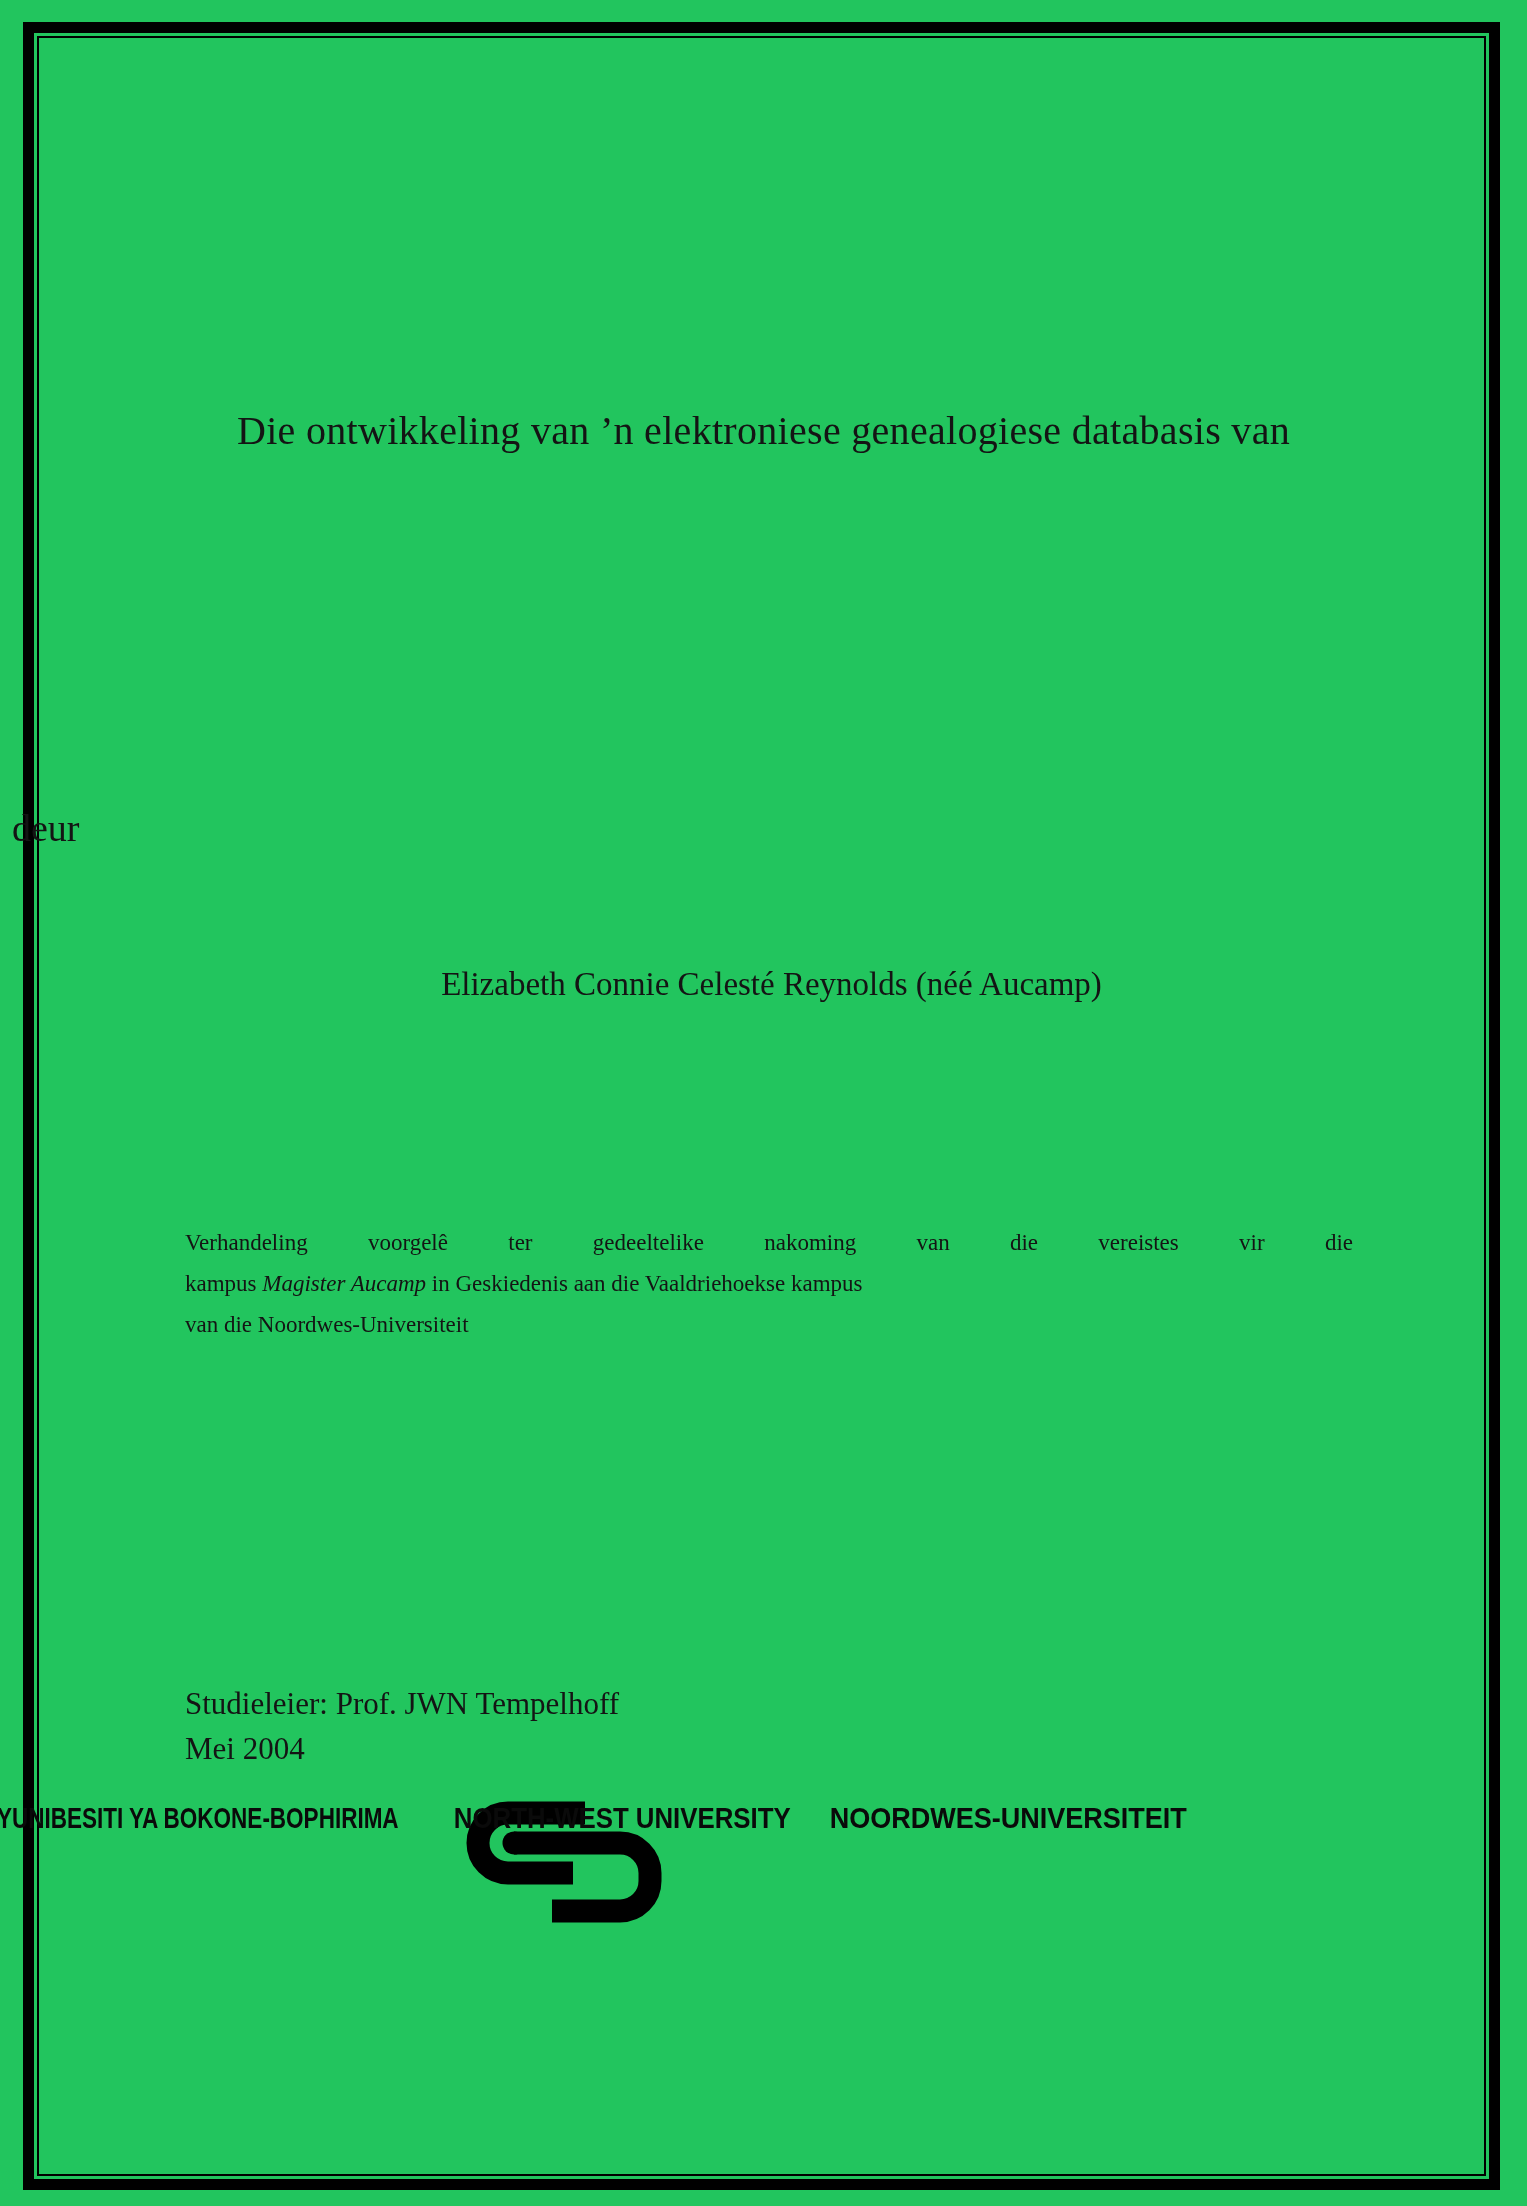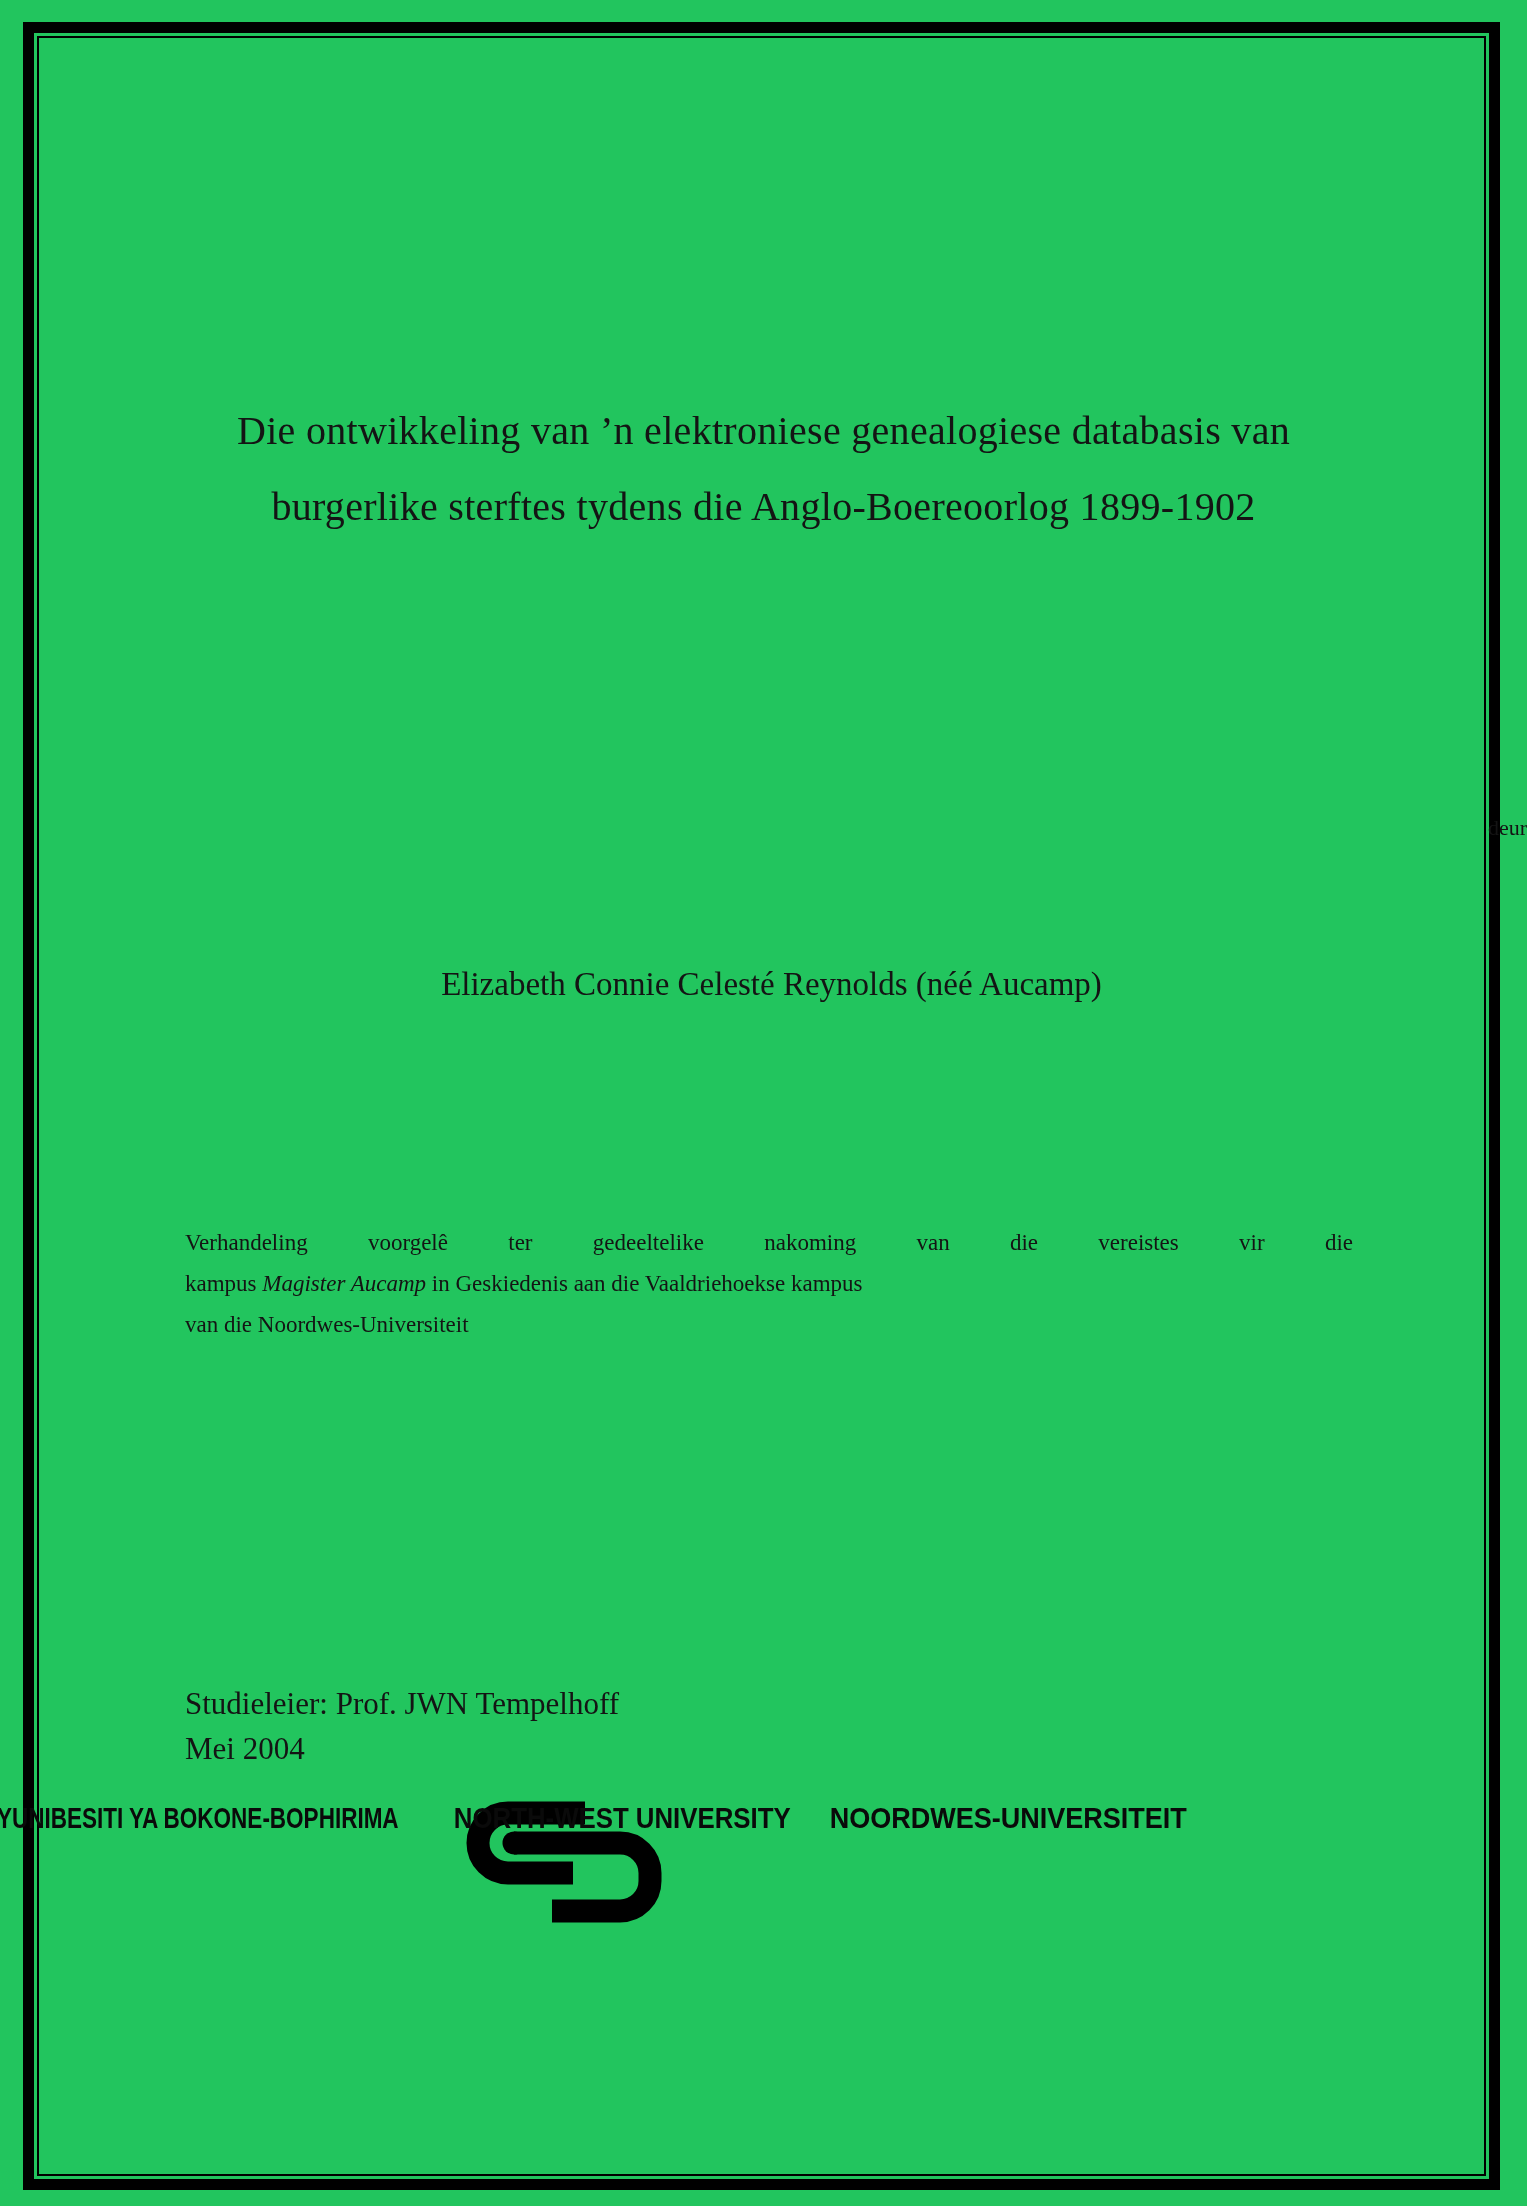--- a/index.html
+++ b/index.html
@@ -36,25 +36,25 @@
     left: 60px;
     right: 60px;
     top: 393px;
     text-align: center;
     font-size: 40px;
     line-height: 76px;
     letter-spacing: 0.3px;
   }
   .byline {
     position: absolute;
-    left: 0;
+    left: 12px;
     right: 0;
     top: 812px;
-    text-align: right;
-    font-size: 22px;
+    text-align: left;
+    font-size: 38px;
     line-height: 32px;
   }
   .author {
     position: absolute;
     left: 0;
     right: 0;
     top: 962px;
     text-align: center;
     font-size: 33px;
     line-height: 44px;
@@ -122,21 +122,20 @@
 <body>
 
 <div id="page">
 
   <div class="frame-outer">
     <div class="frame-inner"></div>
   </div>
 
   <div class="title-block">
     <div>Die ontwikkeling van ’n elektroniese genealogiese databasis van</div>
-    <div>burgerlike sterftes tydens die Anglo-Boereoorlog 1899-1902</div>
   </div>
 
   <div class="byline">deur</div>
 
   <div class="author">Elizabeth Connie Celesté Reynolds (néé Aucamp)</div>
 
   <div class="statement">
     <div class="line-justified">Verhandeling voorgelê ter gedeeltelike nakoming van die vereistes vir die</div>
     <div><span>kampus </span><span class="italic">Magister Aucamp</span><span> in Geskiedenis aan die Vaaldriehoekse kampus</span></div>
     <div>van die Noordwes-Universiteit</div>

